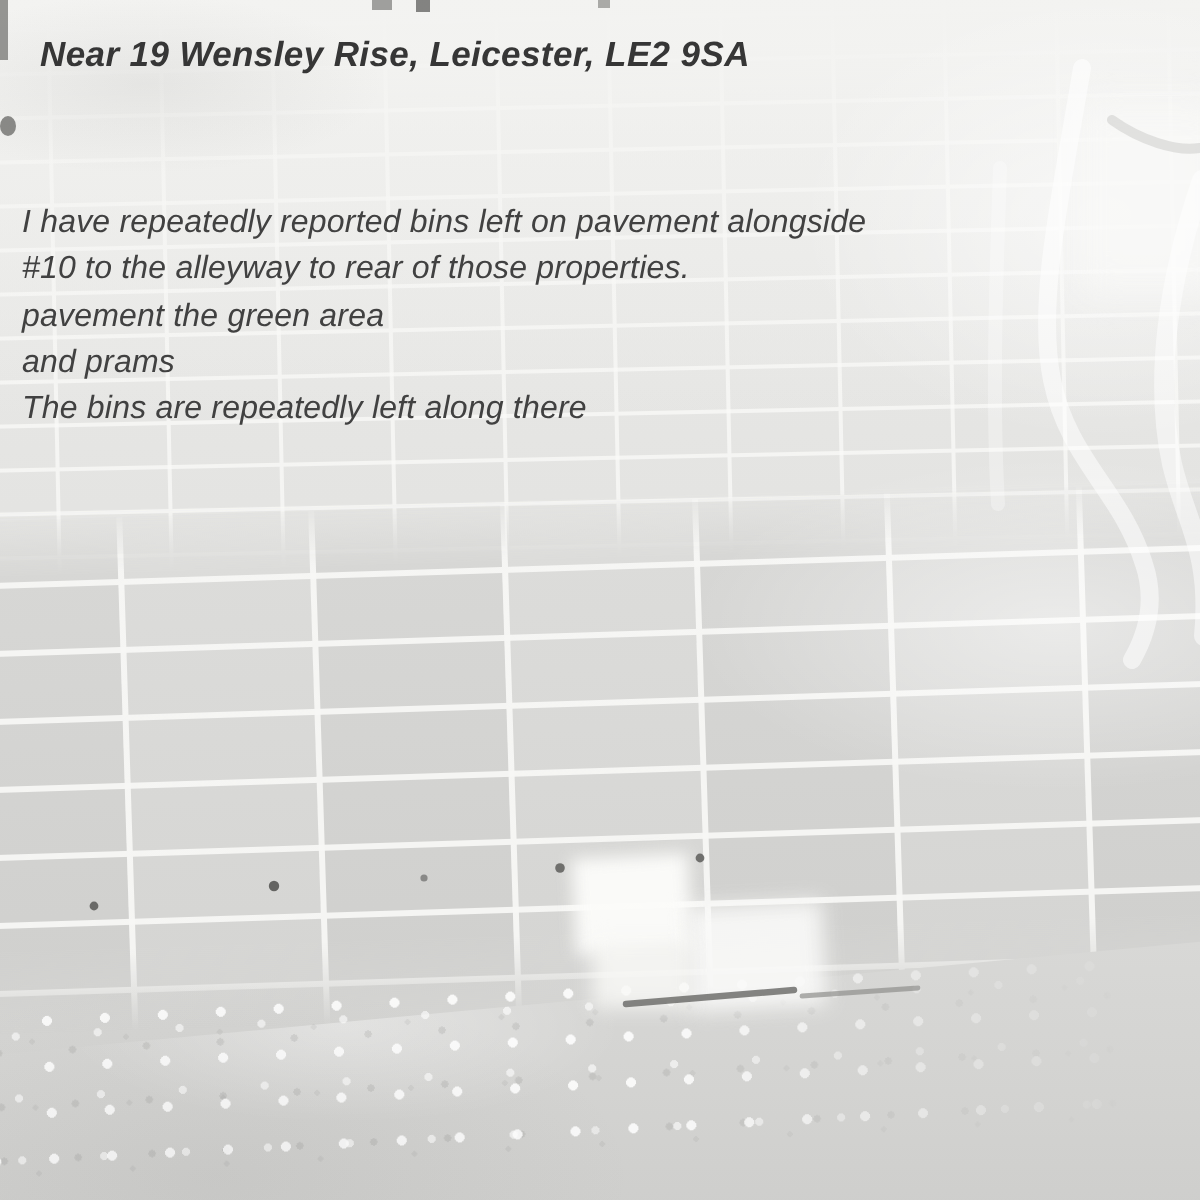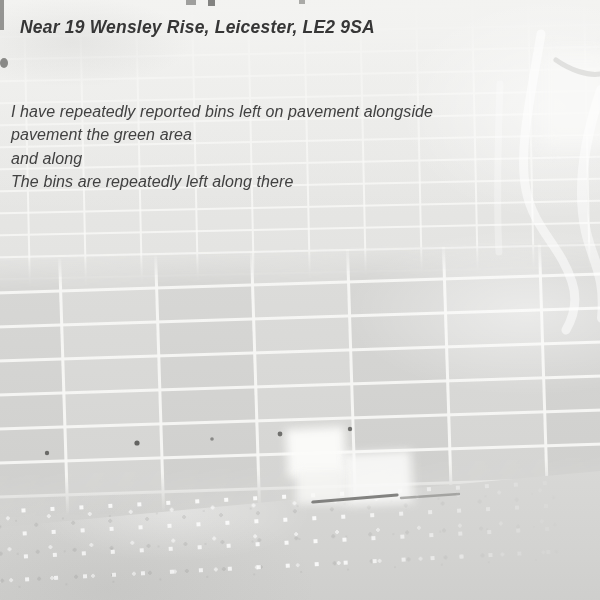--- a/index.html
+++ b/index.html
@@ -134,18 +134,19 @@
     <circle cx="350" cy="429" r="2.2" fill="#555553" opacity="0.8"></circle>
 
     <path d="M 313 502 L 397 495" stroke="#6e6e6c" stroke-width="3.2" stroke-opacity="0.85" stroke-linecap="round"></path>
     <path d="M 401 498 L 459 494" stroke="#8e8e8c" stroke-width="2.4" stroke-opacity="0.7" stroke-linecap="round"></path>
   </svg>
 
   <div class="title">Near 19 Wensley Rise, Leicester, LE2 9SA</div>
 
   <div class="body-text">
     <div class="line">I have repeatedly reported bins left on pavement alongside</div>
+    <div class="line">#10 to the alleyway to rear of those properties.</div>
     <div class="line">pavement the green area</div>
-    <div class="line">and along</div>
+    <div class="line">and prams</div>
     <div class="line">The bins are repeatedly left along there</div>
   </div>
 
 </div>
 
 </body></html>

